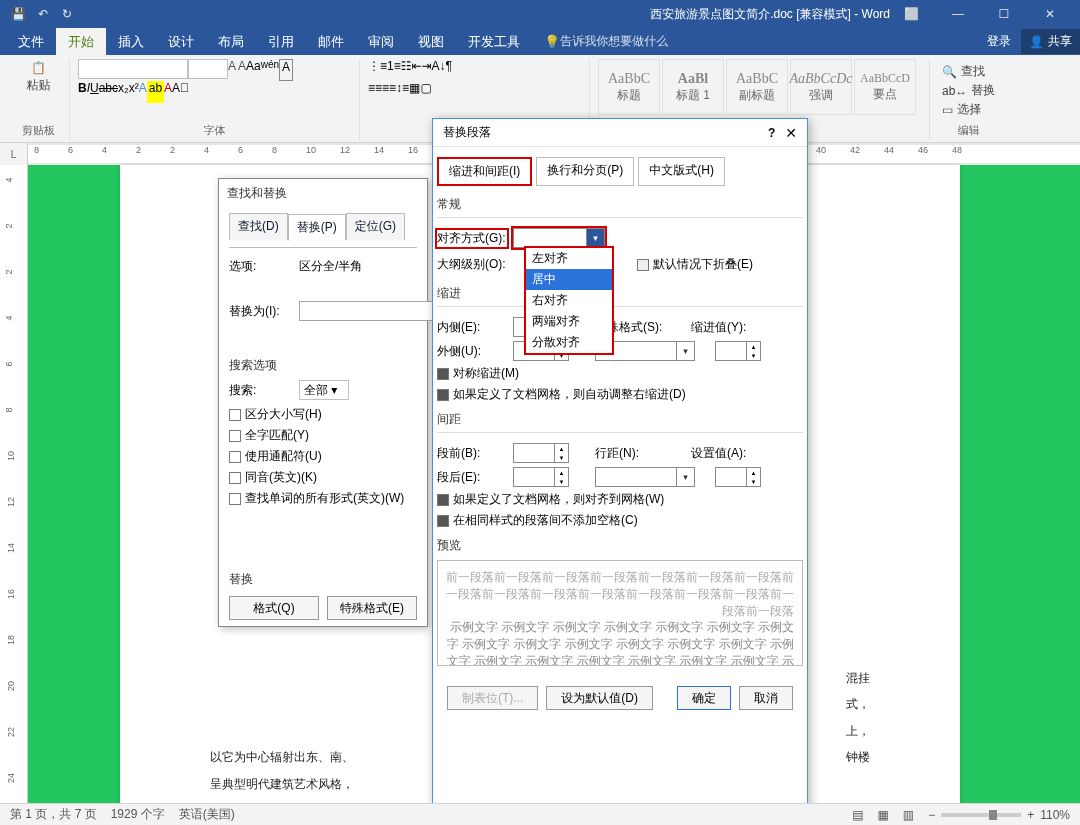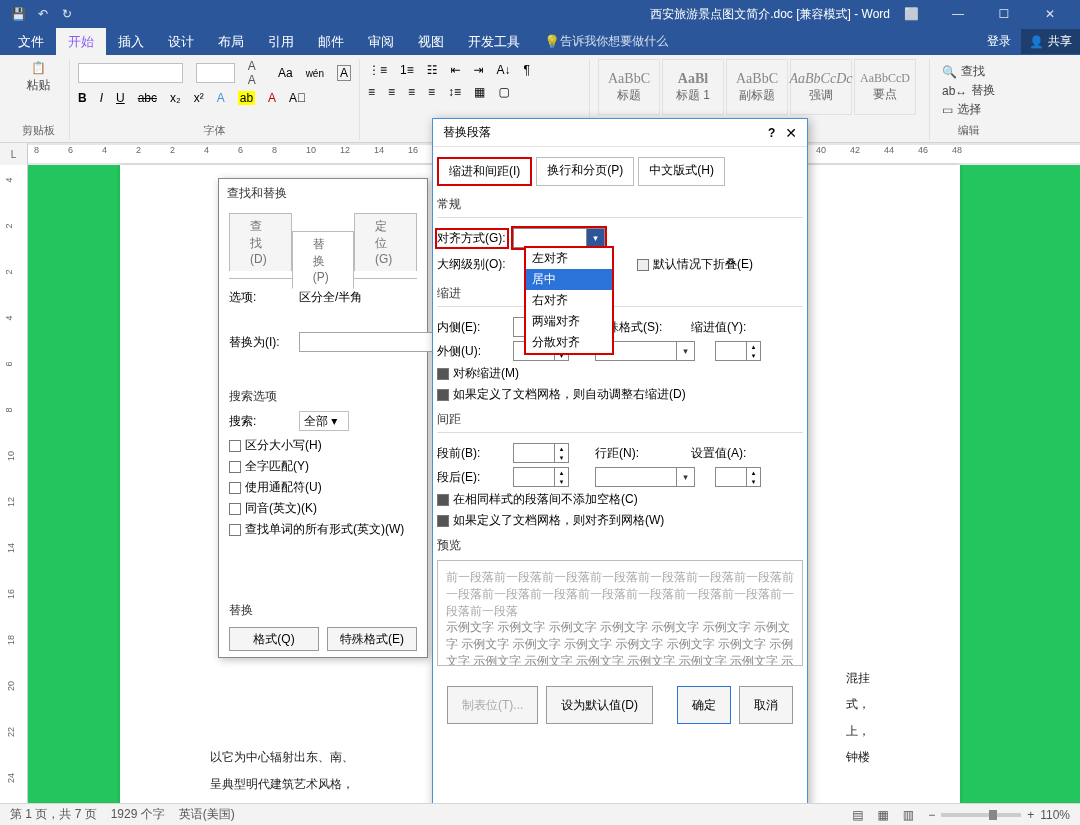--- a/index.html
+++ b/index.html
@@ -5,28 +5,28 @@
 *{margin:0;padding:0;box-sizing:border-box;font-family:"Microsoft YaHei","Segoe UI",sans-serif;font-size:12px}
 body{background:#fff;width:1080px;height:825px;overflow:hidden;position:relative}
 .titlebar{height:28px;background:#2b579a;color:#fff;display:flex;align-items:center;padding:0 8px}
 .titlebar .qat{display:flex;gap:2px}
 .titlebar .qat-btn{width:22px;height:22px;display:flex;align-items:center;justify-content:center;color:#fff;opacity:.85}
 .titlebar .title{flex:1;text-align:right;font-size:12px}
 .titlebar .wincontrols{display:flex;gap:2px}
 .titlebar .wc{width:44px;height:28px;display:flex;align-items:center;justify-content:center;color:#fff;opacity:.85}
 .menubar{height:27px;background:#2b579a;display:flex;align-items:center;padding-left:6px;color:#fff}
 .menubar .tab{padding:0 12px;height:27px;display:flex;align-items:center;font-size:13px}
-.menubar .tab.active{background:#f3f3f3;color:#8b5cf6}
+.menubar .tab.active{background:#f3f3f3;color:#4d7c0f}
 .menubar .right{margin-left:auto;display:flex;align-items:center}
 .menubar .login{padding:0 10px}
 .menubar .share{background:#1e3e6e;padding:4px 8px;display:flex;align-items:center;gap:4px}
 .ribbon{height:88px;background:#f3f3f3;border-bottom:1px solid #d4d4d4;display:flex;padding:4px 8px 2px}
 .ribgroup{border-right:1px solid #e1e1e1;padding:0 8px;display:flex;flex-direction:column}
 .ribgroup .label{margin-top:auto;text-align:center;color:#666;font-size:11px;padding-bottom:2px}
-.ribgroup .row{display:flex;align-items:center;gap:13px;min-height:22px}
+.ribgroup .row{display:flex;gap:0;min-height:22px}
 .ribbig{display:flex;flex-direction:column;align-items:center;justify-content:center;gap:2px;padding:2px 8px;color:#444}
 .fontsel{border:1px solid #c0c0c0;background:#fff;height:20px;padding:0 4px;display:flex;align-items:center}
 .styles{display:flex;gap:2px}
 .stylebox{width:62px;height:56px;border:1px solid #e1e1e1;display:flex;flex-direction:column;align-items:center;justify-content:center;font-size:10px;color:#666}
 .stylebox .samp{font-size:14px;color:#888;font-family:serif}
 .edpanel{display:flex;flex-direction:column;gap:2px;padding:4px}
 .edpanel .erow{display:flex;align-items:center;gap:4px;color:#444}
 .ruler-area{background:#e6e6e6;height:22px;display:flex}
 .ruler-left{width:28px;background:#f3f3f3;border-right:1px solid #ccc;display:flex;align-items:center;justify-content:center;color:#666;font-size:10px}
 .ruler{flex:1;position:relative;background:#fff;margin:2px 0;overflow:hidden}
@@ -37,22 +37,22 @@
 .page{position:absolute;left:120px;top:0;width:840px;height:700px;background:#fff;box-shadow:0 0 4px rgba(0,0,0,.15)}
 .page .body{padding:40px 90px;color:#222;font-size:14px;line-height:2.2}
 .statusbar{position:absolute;bottom:0;left:0;right:0;height:22px;background:#f3f3f3;border-top:1px solid #d4d4d4;display:flex;align-items:center;padding:0 10px;color:#555;gap:14px}
 .statusbar .spacer{flex:1}
 .statusbar .zoom{display:flex;align-items:center;gap:6px}
 
 .dlg-find{position:absolute;left:218px;top:178px;width:210px;background:#fff;border:1px solid #888;box-shadow:2px 2px 8px rgba(0,0,0,.25)}
 .dlg-title{height:28px;display:flex;align-items:center;padding:0 8px;font-size:12px;color:#333}
 .dlg-find .body{padding:6px 10px}
 .dlg-tabs{display:flex;gap:0;margin-bottom:8px}
-.dlg-tab{padding:4px 20px;border:1px solid #bbb;border-bottom:none;background:#f5f5f5;font-size:12px;color:#737373}
-.dlg-tab.active{background:#fff;border-bottom:1px solid #fff;position:relative;top:18px}
+.dlg-tab{padding:4px 8px;border:1px solid #bbb;border-bottom:none;background:#f5f5f5;font-size:12px;color:#0f172a}
+.dlg-tab.active{background:#fff;border-bottom:1px solid #fff;position:relative;top:1px}
 .dlg-tabs-line{border-bottom:1px solid #bbb;margin-top:-1px;margin-bottom:10px}
 .row-lbl{display:flex;align-items:center;gap:6px;margin:6px 0}
 .row-lbl label{min-width:64px}
 .row-lbl input[type=text]{flex:1;height:20px;border:1px solid #a5a5a5;padding:0 4px}
 .dlg-btns{display:flex;gap:8px;margin-top:8px}
 .dlg-btns button{flex:1;height:24px;border:1px solid #999;background:#f5f5f5}
 .chk{display:flex;align-items:center;gap:4px;margin:4px 0}
 .chk .box{width:12px;height:12px;border:1px solid #777}
 .sep{margin:10px 0 6px;font-size:12px;color:#333}
 
@@ -72,23 +72,23 @@
 .fldrow .selbox{width:92px;height:20px;border:1px solid #888;display:flex;align-items:center;justify-content:flex-end}
 .fldrow .selbox .dd{width:18px;height:18px;border-left:1px solid #888;display:flex;align-items:center;justify-content:center;background:#2b579a;color:#fff;font-size:9px}
 .fldrow.hl .lab,.fldrow.hl .selbox{outline:2px solid #d40000}
 .fldrow .spinner{width:56px;height:20px;border:1px solid #888;display:flex}
 .fldrow .spinner .inp{flex:1}
 .fldrow .spinner .spn{width:14px;display:flex;flex-direction:column}
 .fldrow .spinner .spn div{flex:1;border-left:1px solid #888;font-size:7px;display:flex;align-items:center;justify-content:center}
 .dropdown-open{position:absolute;left:524px;top:246px;width:90px;background:#fff;border:2px solid #d40000;z-index:20}
 .dropdown-open .opt{padding:2px 6px}
 .dropdown-open .opt.sel{background:#2b72d9;color:#fff}
-.preview-box{margin-top:6px;border:1px solid #bbb;height:106px;padding:8px;font-size:8px;color:#aaa;line-height:1.4;overflow:hidden;text-align:left}
+.preview-box{margin-top:6px;border:1px solid #bbb;height:106px;padding:8px;font-size:8px;color:#aaa;line-height:1.4;overflow:hidden;text-align:right}
 .dlg-para .footer{display:flex;gap:8px;padding:10px 14px;align-items:center}
-.dlg-para .footer button{height:38px;padding:0 14px;border:1px solid #999;background:#f5f5f5}
+.dlg-para .footer button{height:24px;padding:0 14px;border:1px solid #999;background:#f5f5f5}
 .dlg-para .footer button.primary{border:1px solid #2b72d9}
 .dlg-para .footer button.disabled{color:#aaa}
 .dlg-para .footer .sp{flex:1}
 u{text-decoration:underline}
 </style>
 </head>
 <body>
 
 <div class="titlebar">
   <div class="qat">
@@ -432,25 +432,25 @@
         <div class="spinner" style="width:46px">
             <span class="inp"></span>
             <span class="spn">
               <div>▴</div>
               <div>▾</div>
             </span>
           </div>
       </div>
       <div class="chk">
           <span class="box" style="background:#555"></span>
-          <span>在相同样式的段落间不添加空格(C)</span>
+          <span>如果定义了文档网格，则对齐到网格(W)</span>
         </div>
       <div class="chk">
           <span class="box" style="background:#555"></span>
-          <span>如果定义了文档网格，则对齐到网格(W)</span>
+          <span>在相同样式的段落间不添加空格(C)</span>
         </div>
     </div>
     <div class="group-label">预览</div>
     <div class="preview-box">
       <div>前一段落前一段落前一段落前一段落前一段落前一段落前一段落前一段落前一段落前一段落前一段落前一段落前一段落前一段落前一段落前一段落</div>
       <div style="color:#888">示例文字 示例文字 示例文字 示例文字 示例文字 示例文字 示例文字 示例文字 示例文字 示例文字 示例文字 示例文字 示例文字 示例文字 示例文字 示例文字 示例文字 示例文字 示例文字 示例文字 示例文字 示例文字</div>
 
     </div>
   </div>
   <div class="footer">

